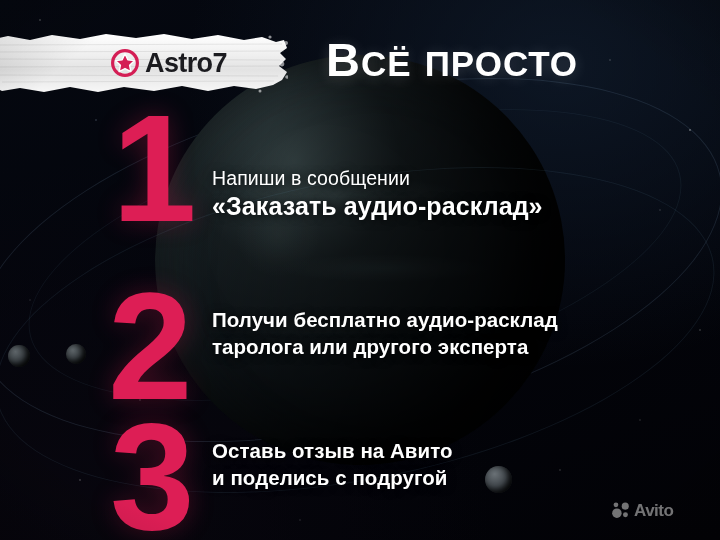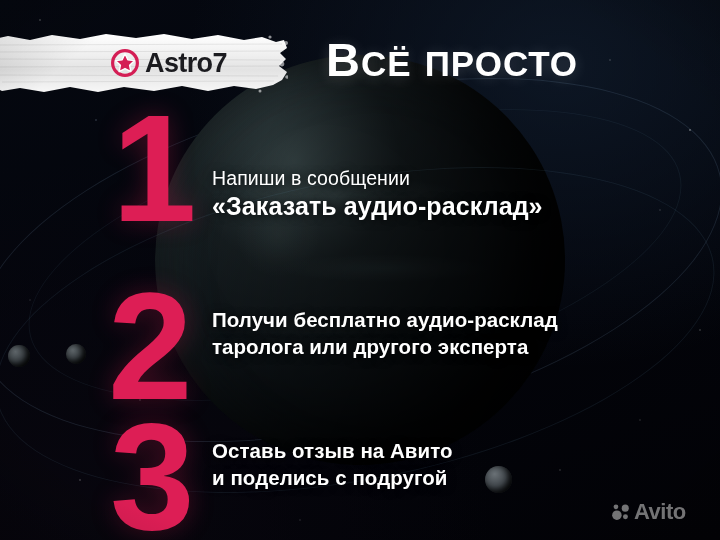--- a/index.html
+++ b/index.html
@@ -175,21 +175,21 @@
 
   
   .avito {
     position:absolute; left:611px; top:501px;
     display:flex; align-items:center; gap:4px;
     opacity:.62;
   }
   .avito-mark { width:19px; height:19px; display:block; }
   .avito-text {
     font-family:"Liberation Sans", sans-serif;
-    font-size:22px; font-weight:700; color:#b9b9b9;
+    font-size:17px; font-weight:700; color:#b9b9b9;
     letter-spacing:-.5px; line-height:1;
   }
 
   
   .vignette {
     position:absolute; inset:0; pointer-events:none;
     background:radial-gradient(ellipse 105% 105% at 50% 48%, rgba(0,0,0,0) 52%, rgba(0,0,0,.55) 100%);
   }
 </style>
 </head>

